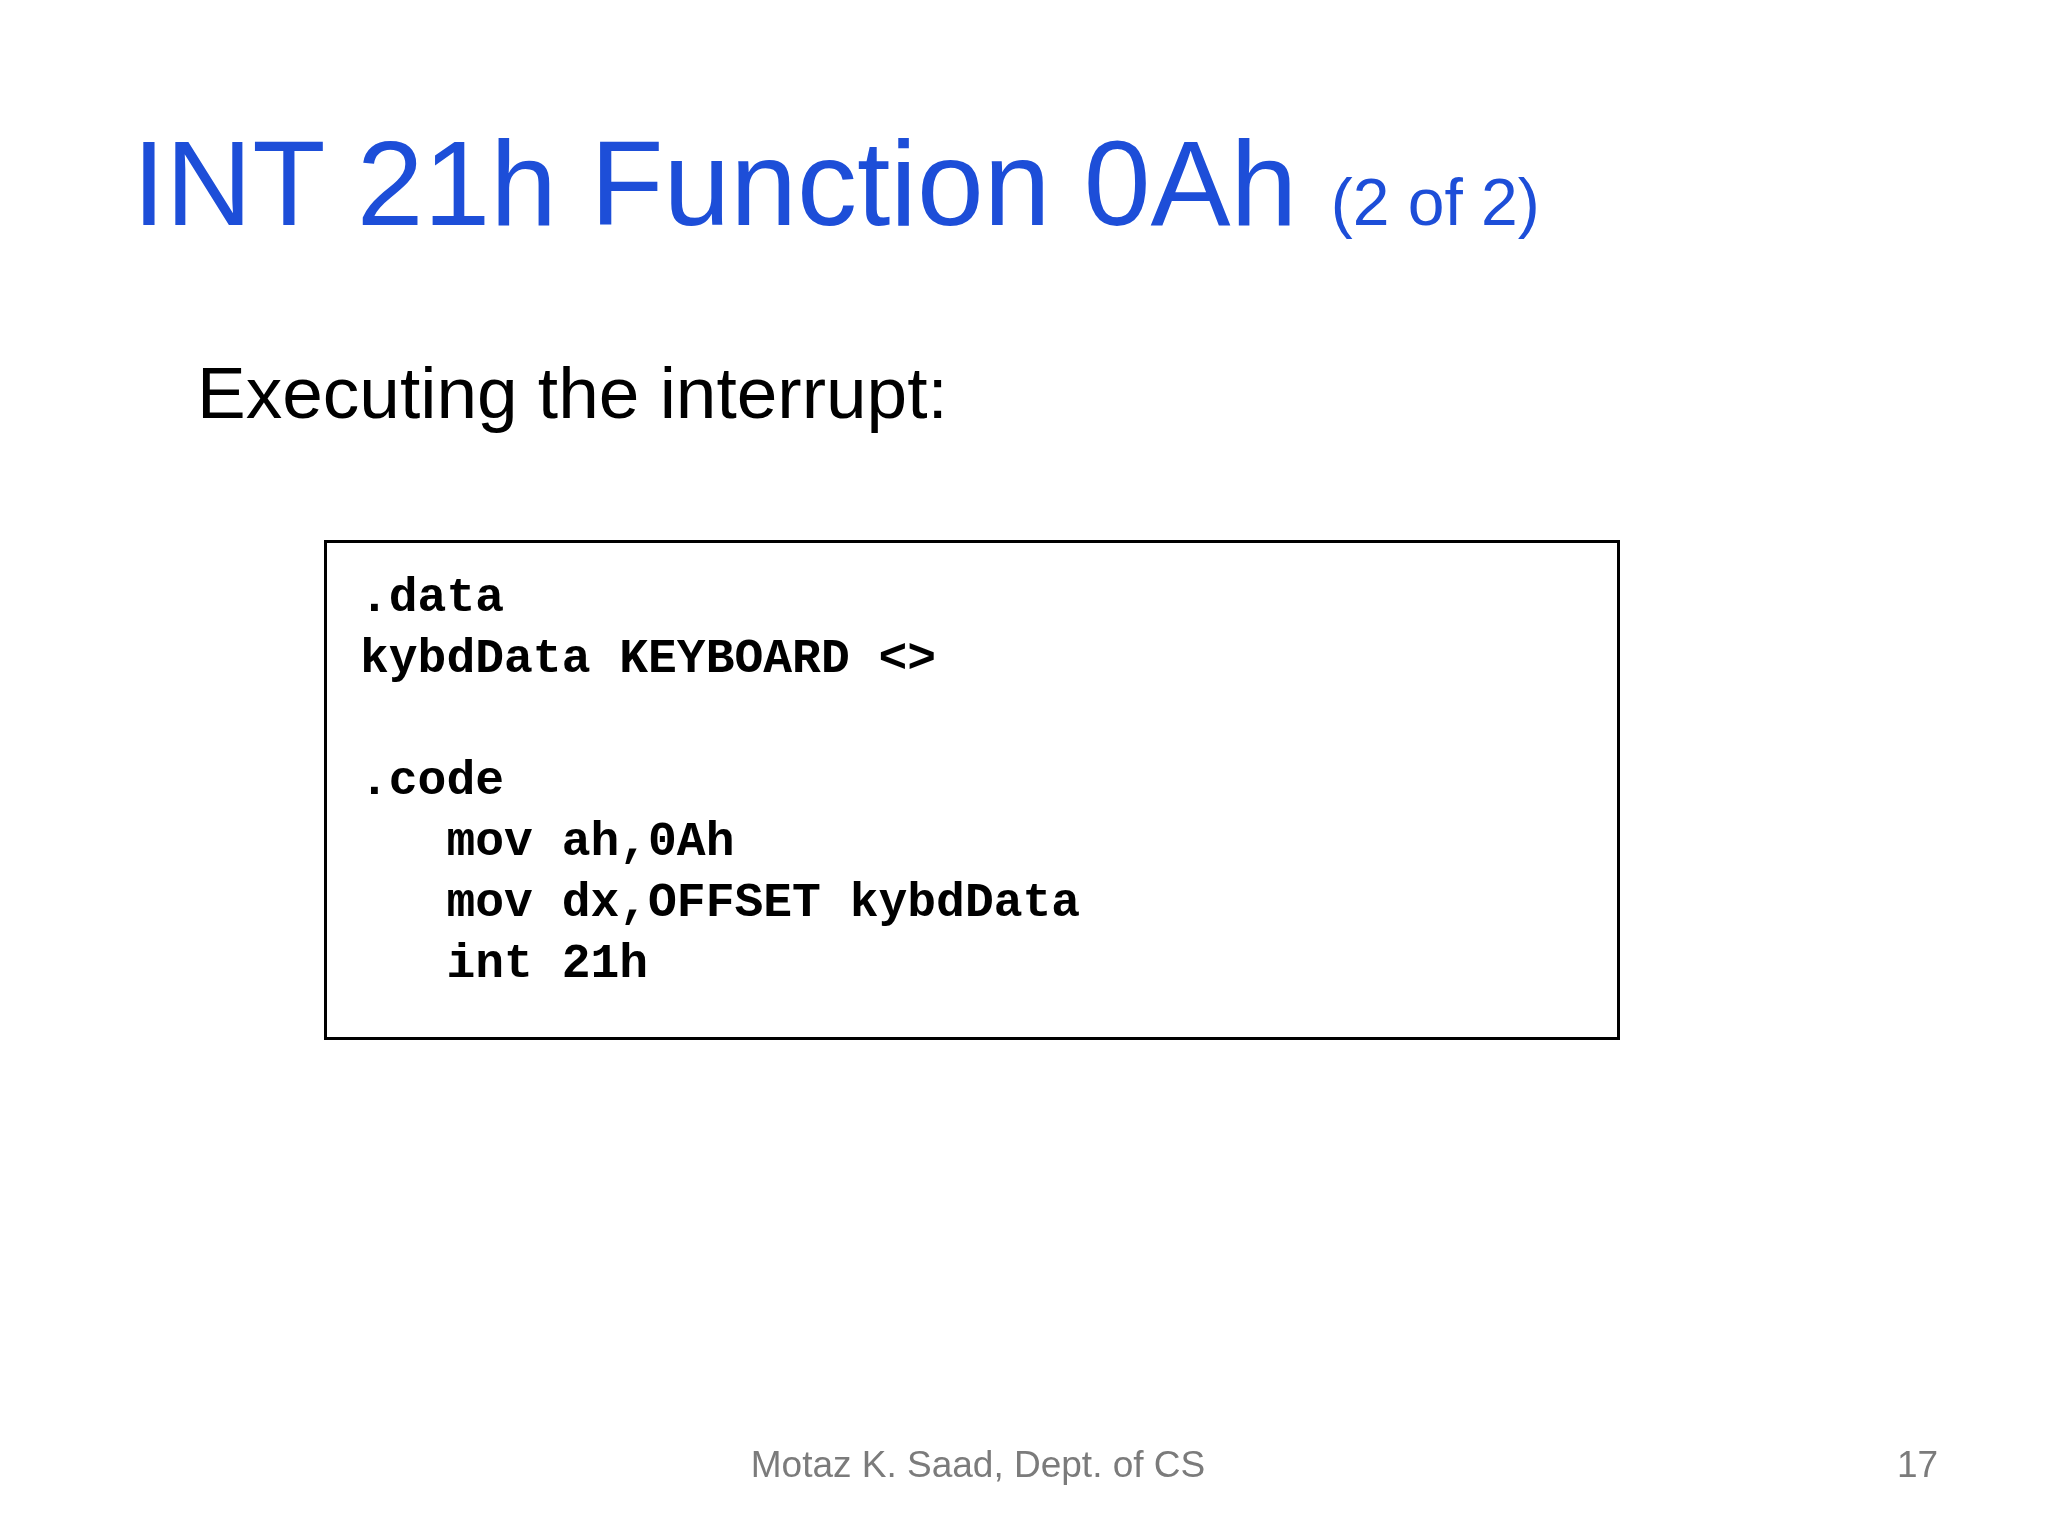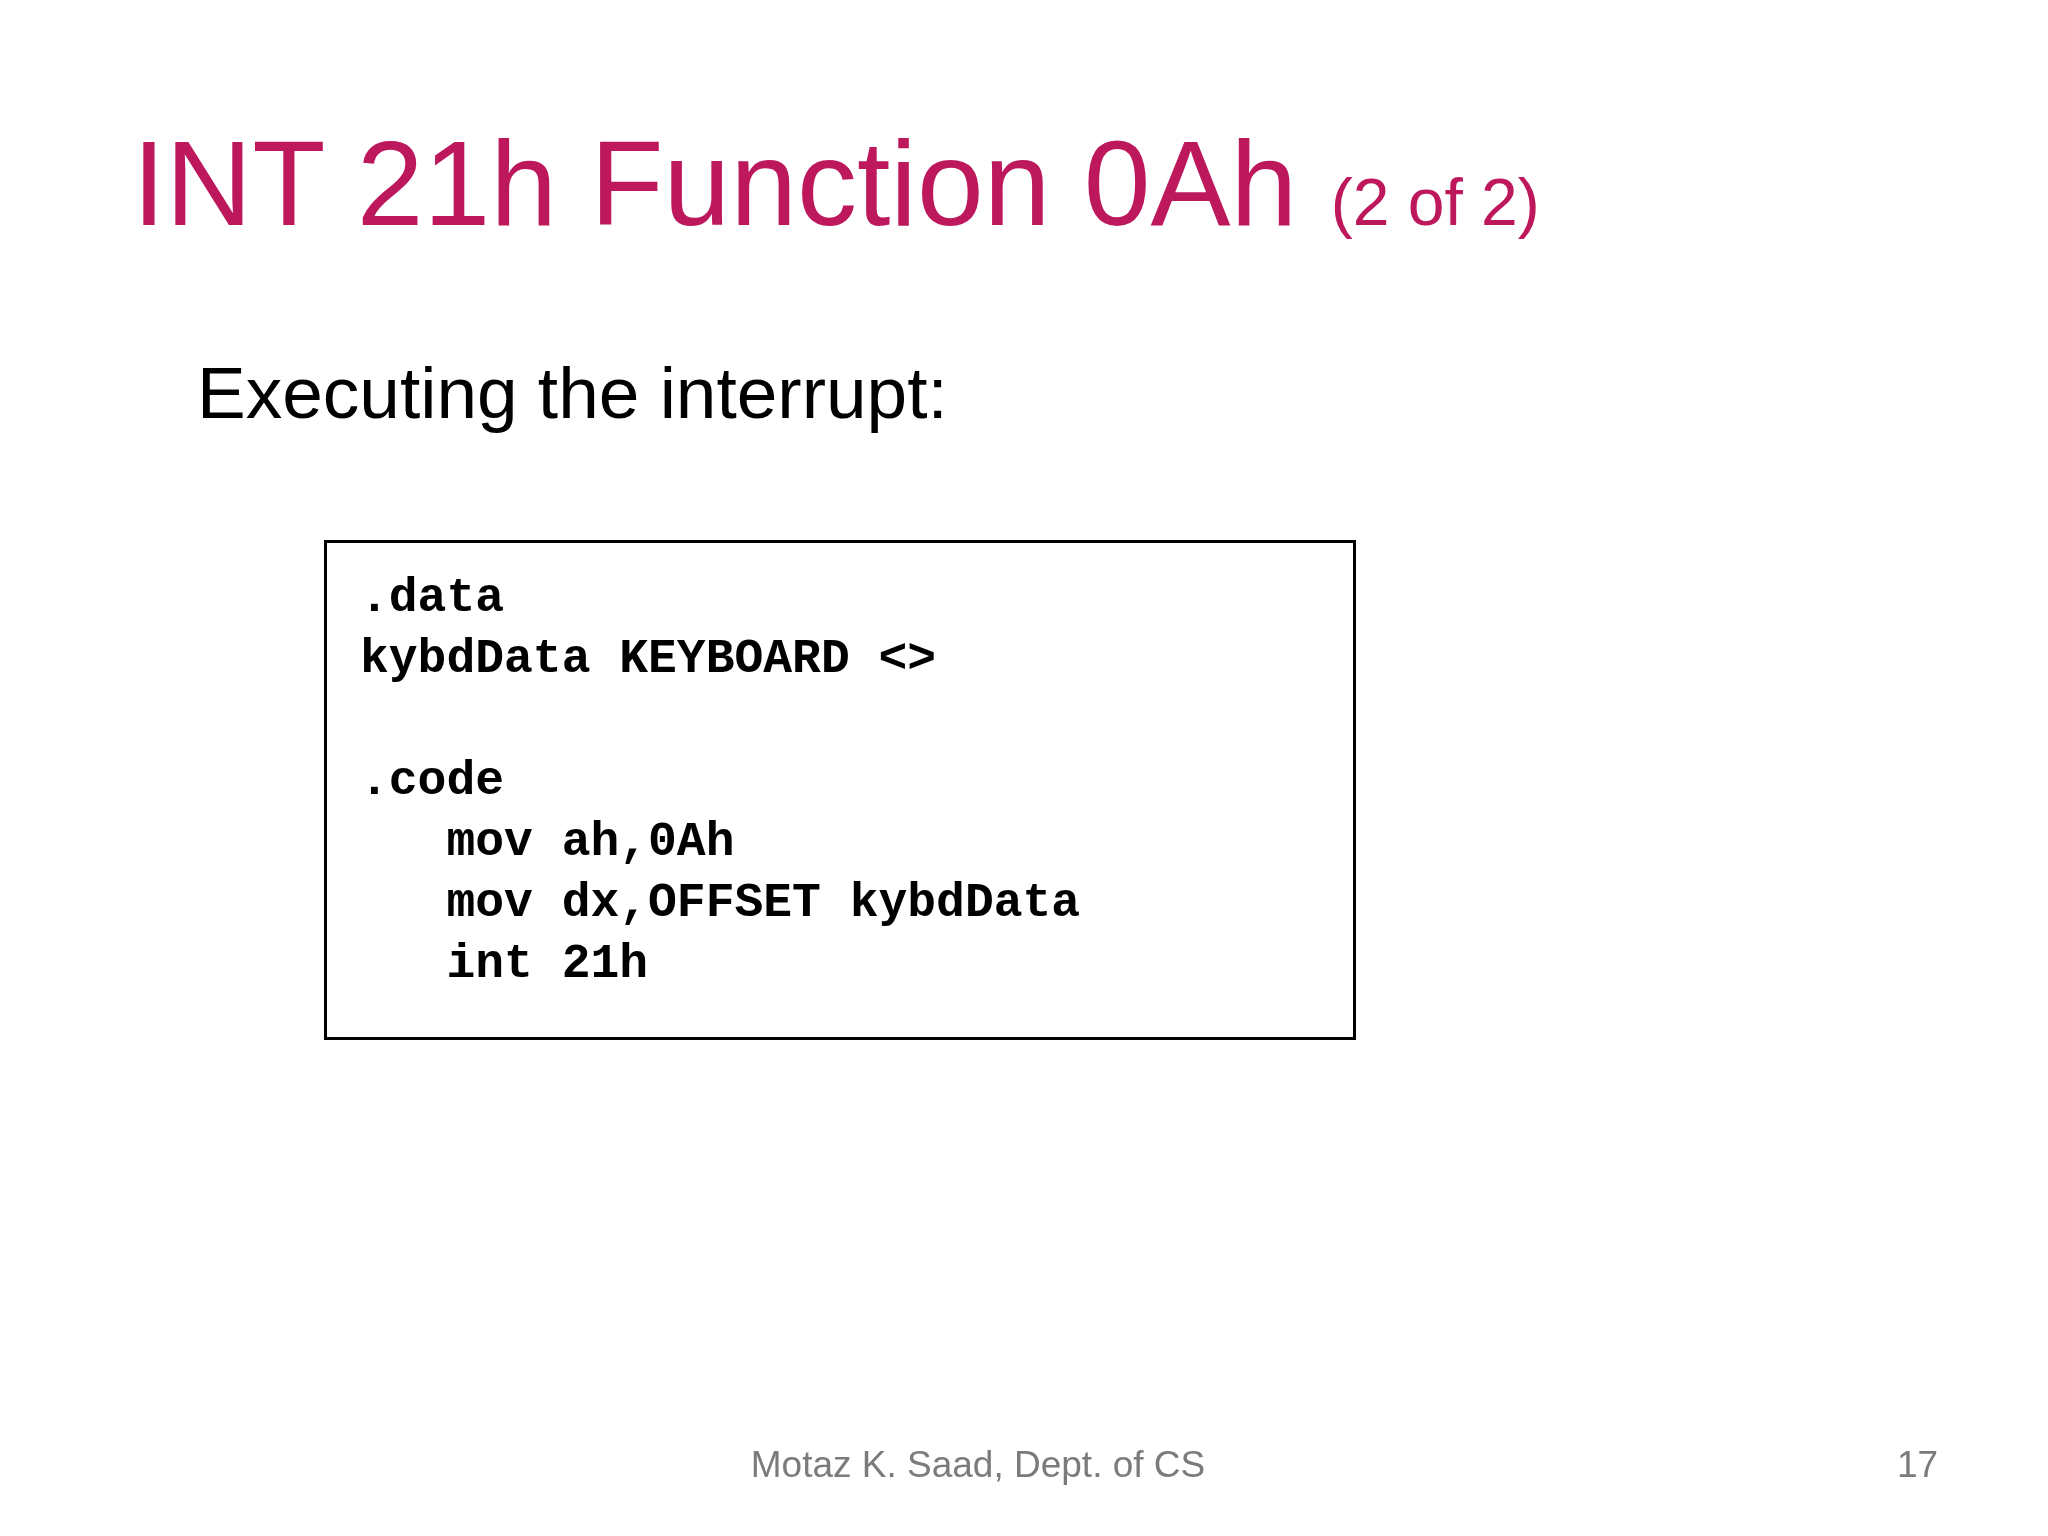--- a/index.html
+++ b/index.html
@@ -18,41 +18,41 @@
   }
   .title {
     position: absolute;
     top: 123px;
     left: 0;
     width: 1672px;
     text-align: center;
     font-size: 120px;
     line-height: 1;
     font-weight: 400;
-    color: #be185d;
+    color: #1d4ed8;
     white-space: nowrap;
   }
   .title .title-suffix {
     font-size: 66px;
   }
   .heading {
     position: absolute;
     top: 356px;
     left: 197px;
     font-size: 73px;
     line-height: 1;
     font-weight: 400;
     color: #000000;
     white-space: nowrap;
   }
   .code-box {
     position: absolute;
     left: 324px;
     top: 540px;
-    width: 1032px;
+    width: 1296px;
     height: 500px;
     box-sizing: border-box;
     border: 3px solid #000000;
     background: #ffffff;
   }
   .code-box pre {
     margin: 0;
     padding: 25px 10px 0 33px;
     font-family: "Liberation Mono", "DejaVu Sans Mono", monospace;
     font-weight: bold;

